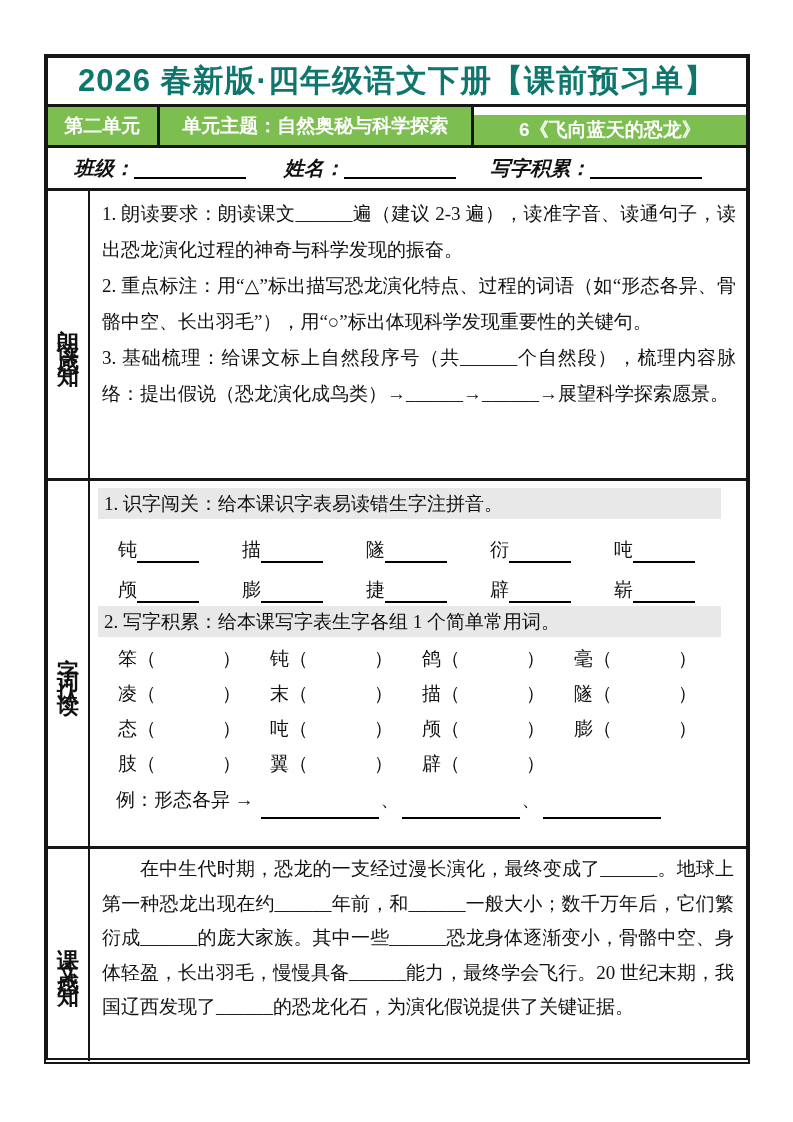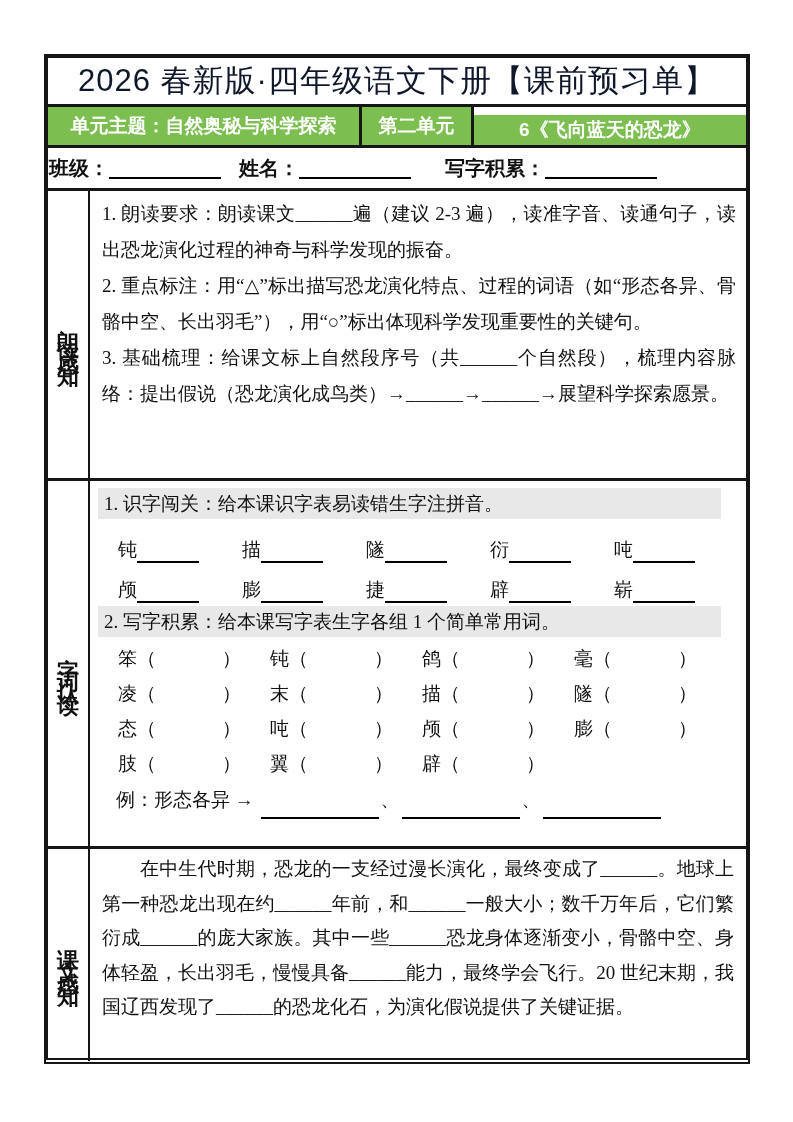--- a/index.html
+++ b/index.html
@@ -9,40 +9,41 @@
   }
   .frame {
     position:absolute; left:44px; top:54px; width:706px; height:1010px;
     border:4px solid #161616; border-bottom:6px double #161616; background:#fff;
   }
   .title-row {
     height:49px; display:flex; align-items:center; justify-content:center;
     border-bottom:3px solid #161616;
   }
   .title-row .t {
-    color:#0f172a; font-family:"Liberation Sans","DejaVu Sans",sans-serif;
-    font-weight:normal; font-size:31px; letter-spacing:1px; white-space:nowrap;
+    color:#0f766e; font-family:"Liberation Sans","DejaVu Sans",sans-serif;
+    font-weight:bold; font-size:31px; letter-spacing:1px; white-space:nowrap;
   }
   .unit-bar { display:flex; height:41px; border-bottom:3px solid #161616; }
   .unit-bar .cell {
     background:#7dbe50; color:#fff; font-weight:bold; font-size:19px;
     font-family:"Liberation Sans","DejaVu Sans",sans-serif;
     display:flex; align-items:center; justify-content:center; white-space:nowrap;
   }
   .unit-bar .c1 { width:16%; border-right:3px solid #161616; }
   .unit-bar .c2 { width:45%; border-right:3px solid #161616; }
   .unit-bar .c3 { width:39%;margin-top:8px; }
   .info-row {
-    height:43px; display:flex; align-items:center; padding:0 1px;
+    height:43px; display:flex; align-items:center; padding:0 26px;
     border-bottom:3px solid #161616; font-weight:bold; font-size:20px;
     font-family:"Liberation Sans","DejaVu Sans",sans-serif;
+    font-style:italic;
   }
   .info-blank { display:inline-block; width:112px; border-bottom:2px solid #000; height:22px; }
   .info-row .lbl { white-space:nowrap; }
-  .sp1 { margin-left:18px;text-align:right; } .sp2 { margin-left:34px; }
+  .sp1 { margin-left:38px;text-align:right; } .sp2 { margin-left:34px; }
   .sec { display:flex; border-bottom:3px solid #161616; }
   .sec:last-child { border-bottom:none; }
   .sec-label {
     width:42px; border-right:2px solid #161616; display:flex;
     align-items:center; justify-content:center;
   }
   .sec-label .v {
     writing-mode:vertical-rl; text-orientation:upright;
     font-weight:bold; font-size:22px; letter-spacing:12px;
     font-family:"Liberation Sans","DejaVu Sans",sans-serif;
@@ -75,22 +76,22 @@
 </head>
 <body>
 
 <div class="frame">
 
   <div class="title-row">
     <span class="t">2026 春新版·四年级语文下册【课前预习单】</span>
   </div>
 
   <div class="unit-bar">
+    <div class="cell c1">第二单元</div>
     <div class="cell c2">单元主题：自然奥秘与科学探索</div>
-    <div class="cell c1">第二单元</div>
     <div class="cell c3">6《飞向蓝天的恐龙》</div>
   </div>
 
   <div class="info-row">
     <span class="lbl">班级：</span>
     <span class="info-blank"></span>
     <span class="lbl sp1">姓名：</span>
     <span class="info-blank"></span>
     <span class="lbl sp2">写字积累：</span>
     <span class="info-blank"></span>

